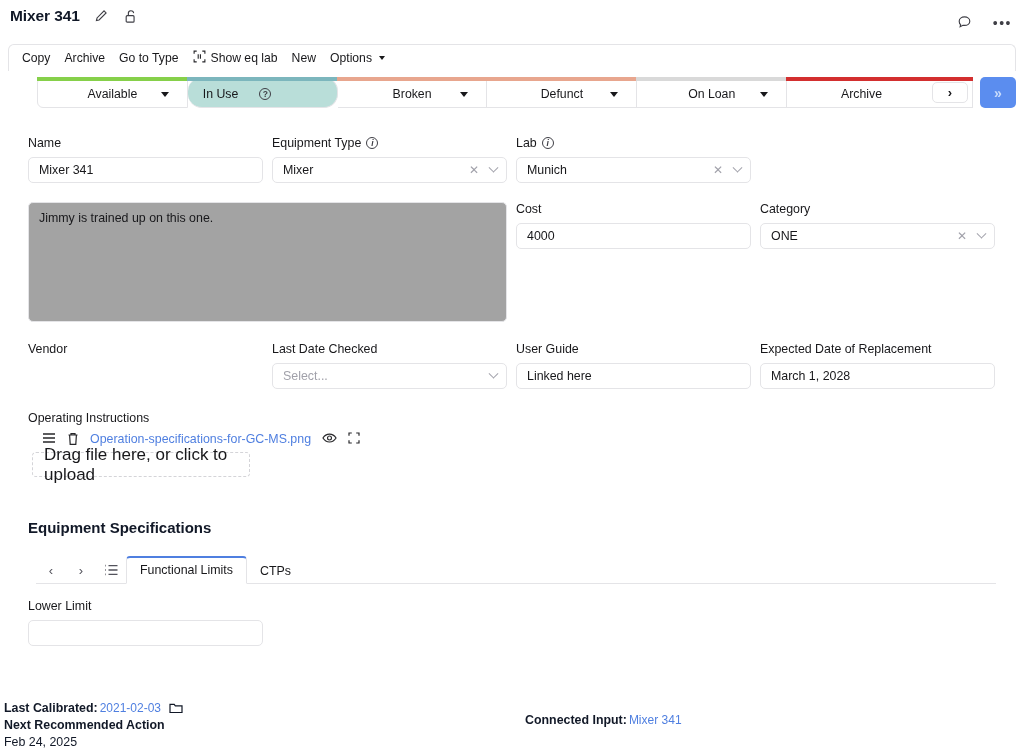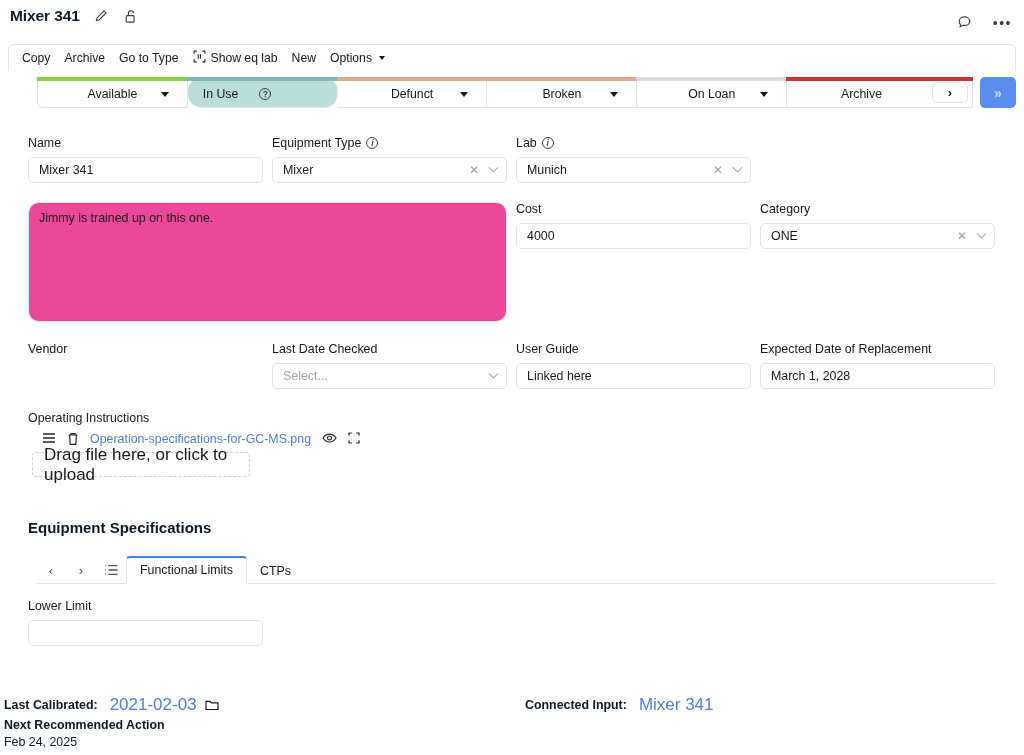--- a/index.html
+++ b/index.html
@@ -202,22 +202,22 @@
   .chev {
     display: inline-block;
     width: 7px; height: 7px;
     border-right: 1.3px solid #a1a1aa;
     border-bottom: 1.3px solid #a1a1aa;
     transform: rotate(45deg) translate(-2px,-2px);
   }
   .textarea {
     height: 120px;
     border: 1px solid #e4e4e7;
-    border-radius: 11px;
-    background: #ec4899;
+    border-radius: 5px;
+    background: #a3a3a3;
     padding: 8px 10px;
     font-size: 12.4px;
     color: #18181b;
   }
 
   
   .oi { padding: 0 28px; margin-top: 22px; }
   .file-row {
     display: flex;
     gap: 11px;
@@ -280,23 +280,23 @@
 
   
   .footer {
     position: absolute;
     left: 0; right: 0; bottom: 0;
     padding: 0 0 6px 0;
   }
   .f-line { display: flex; align-items: center; }
   .f-left { padding-left: 4px; }
   .f-bold { font-weight: bold; font-size: 12.4px; color: #111827; }
-  .f-link { color: #4f7fe0; font-size: 17px; cursor: pointer; margin-left: 12px; }
+  .f-link { color: #4f7fe0; font-size: 12px; cursor: pointer; margin-left: 2px; }
   .f-plain { font-size: 12.4px; color: #111827; }
-  .f-right { position: absolute; left: 525px; top: 0; align-items: center; }
+  .f-right { position: absolute; left: 525px; top: 12px; align-items: center; }
 </style>
 </head>
 <body>
 
 <div class="header">
   <div class="title-row">
     <span class="page-title">Mixer 341</span>
     <span class="hdr-icon">
       <svg width="14" height="14" viewBox="0 0 16 16" fill="none" stroke="currentColor" stroke-width="1.3">
         <path d="M11.5 2.2l2.3 2.3-8 8-3 .7.7-3z"></path>
@@ -358,27 +358,27 @@
 
   <div class="stab active">
     <span class="bar" style="background:#7cb6bd"></span>
     <span class="lbl">In Use</span>
     <span class="qmark">?</span>
     <span style="flex:1"></span>
   </div>
 
   <div class="stab">
     <span class="bar" style="background:#e8a68e"></span>
-    <span class="lbl">Defunct</span>
+    <span class="lbl">Broken</span>
     <span class="caret"></span>
   </div>
 
   <div class="stab">
     <span class="bar" style="background:#e8a68e"></span>
-    <span class="lbl">Broken</span>
+    <span class="lbl">Defunct</span>
     <span class="caret"></span>
   </div>
 
   <div class="stab">
     <span class="bar" style="background:#d9d9d9"></span>
     <span class="lbl">On Loan</span>
     <span class="caret"></span>
   </div>
 
   <div class="stab" style="padding-right:36px">

